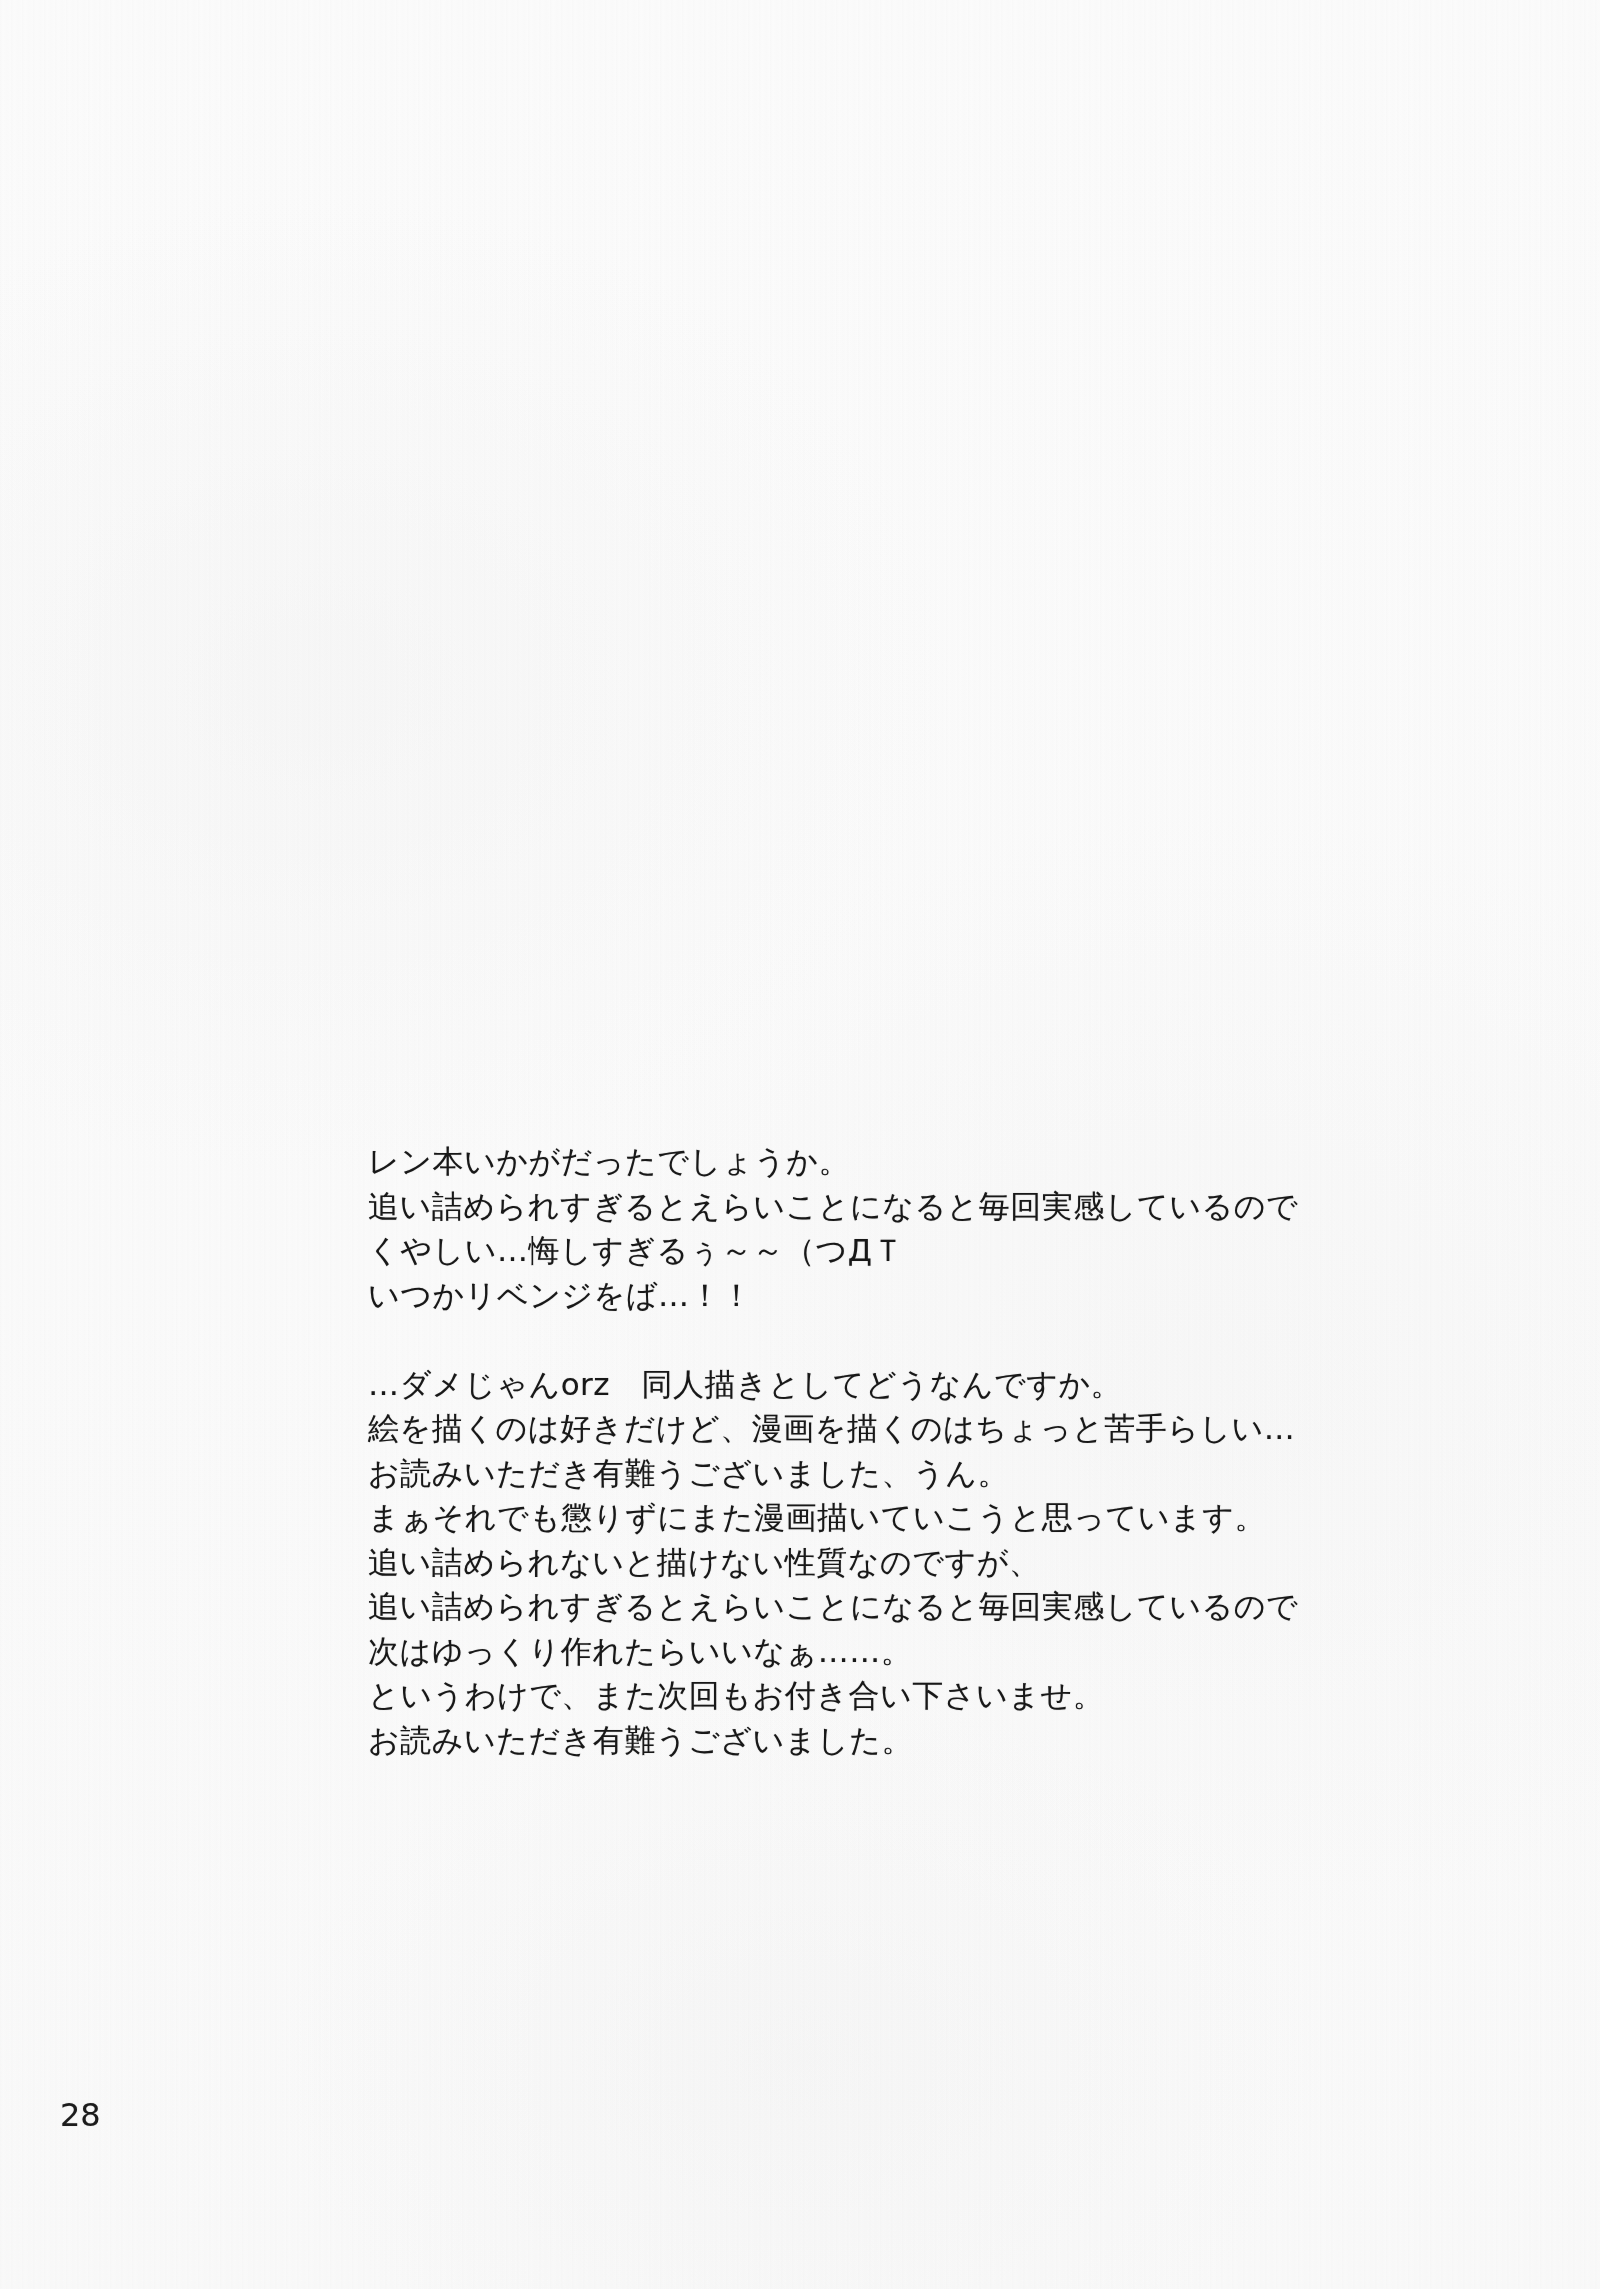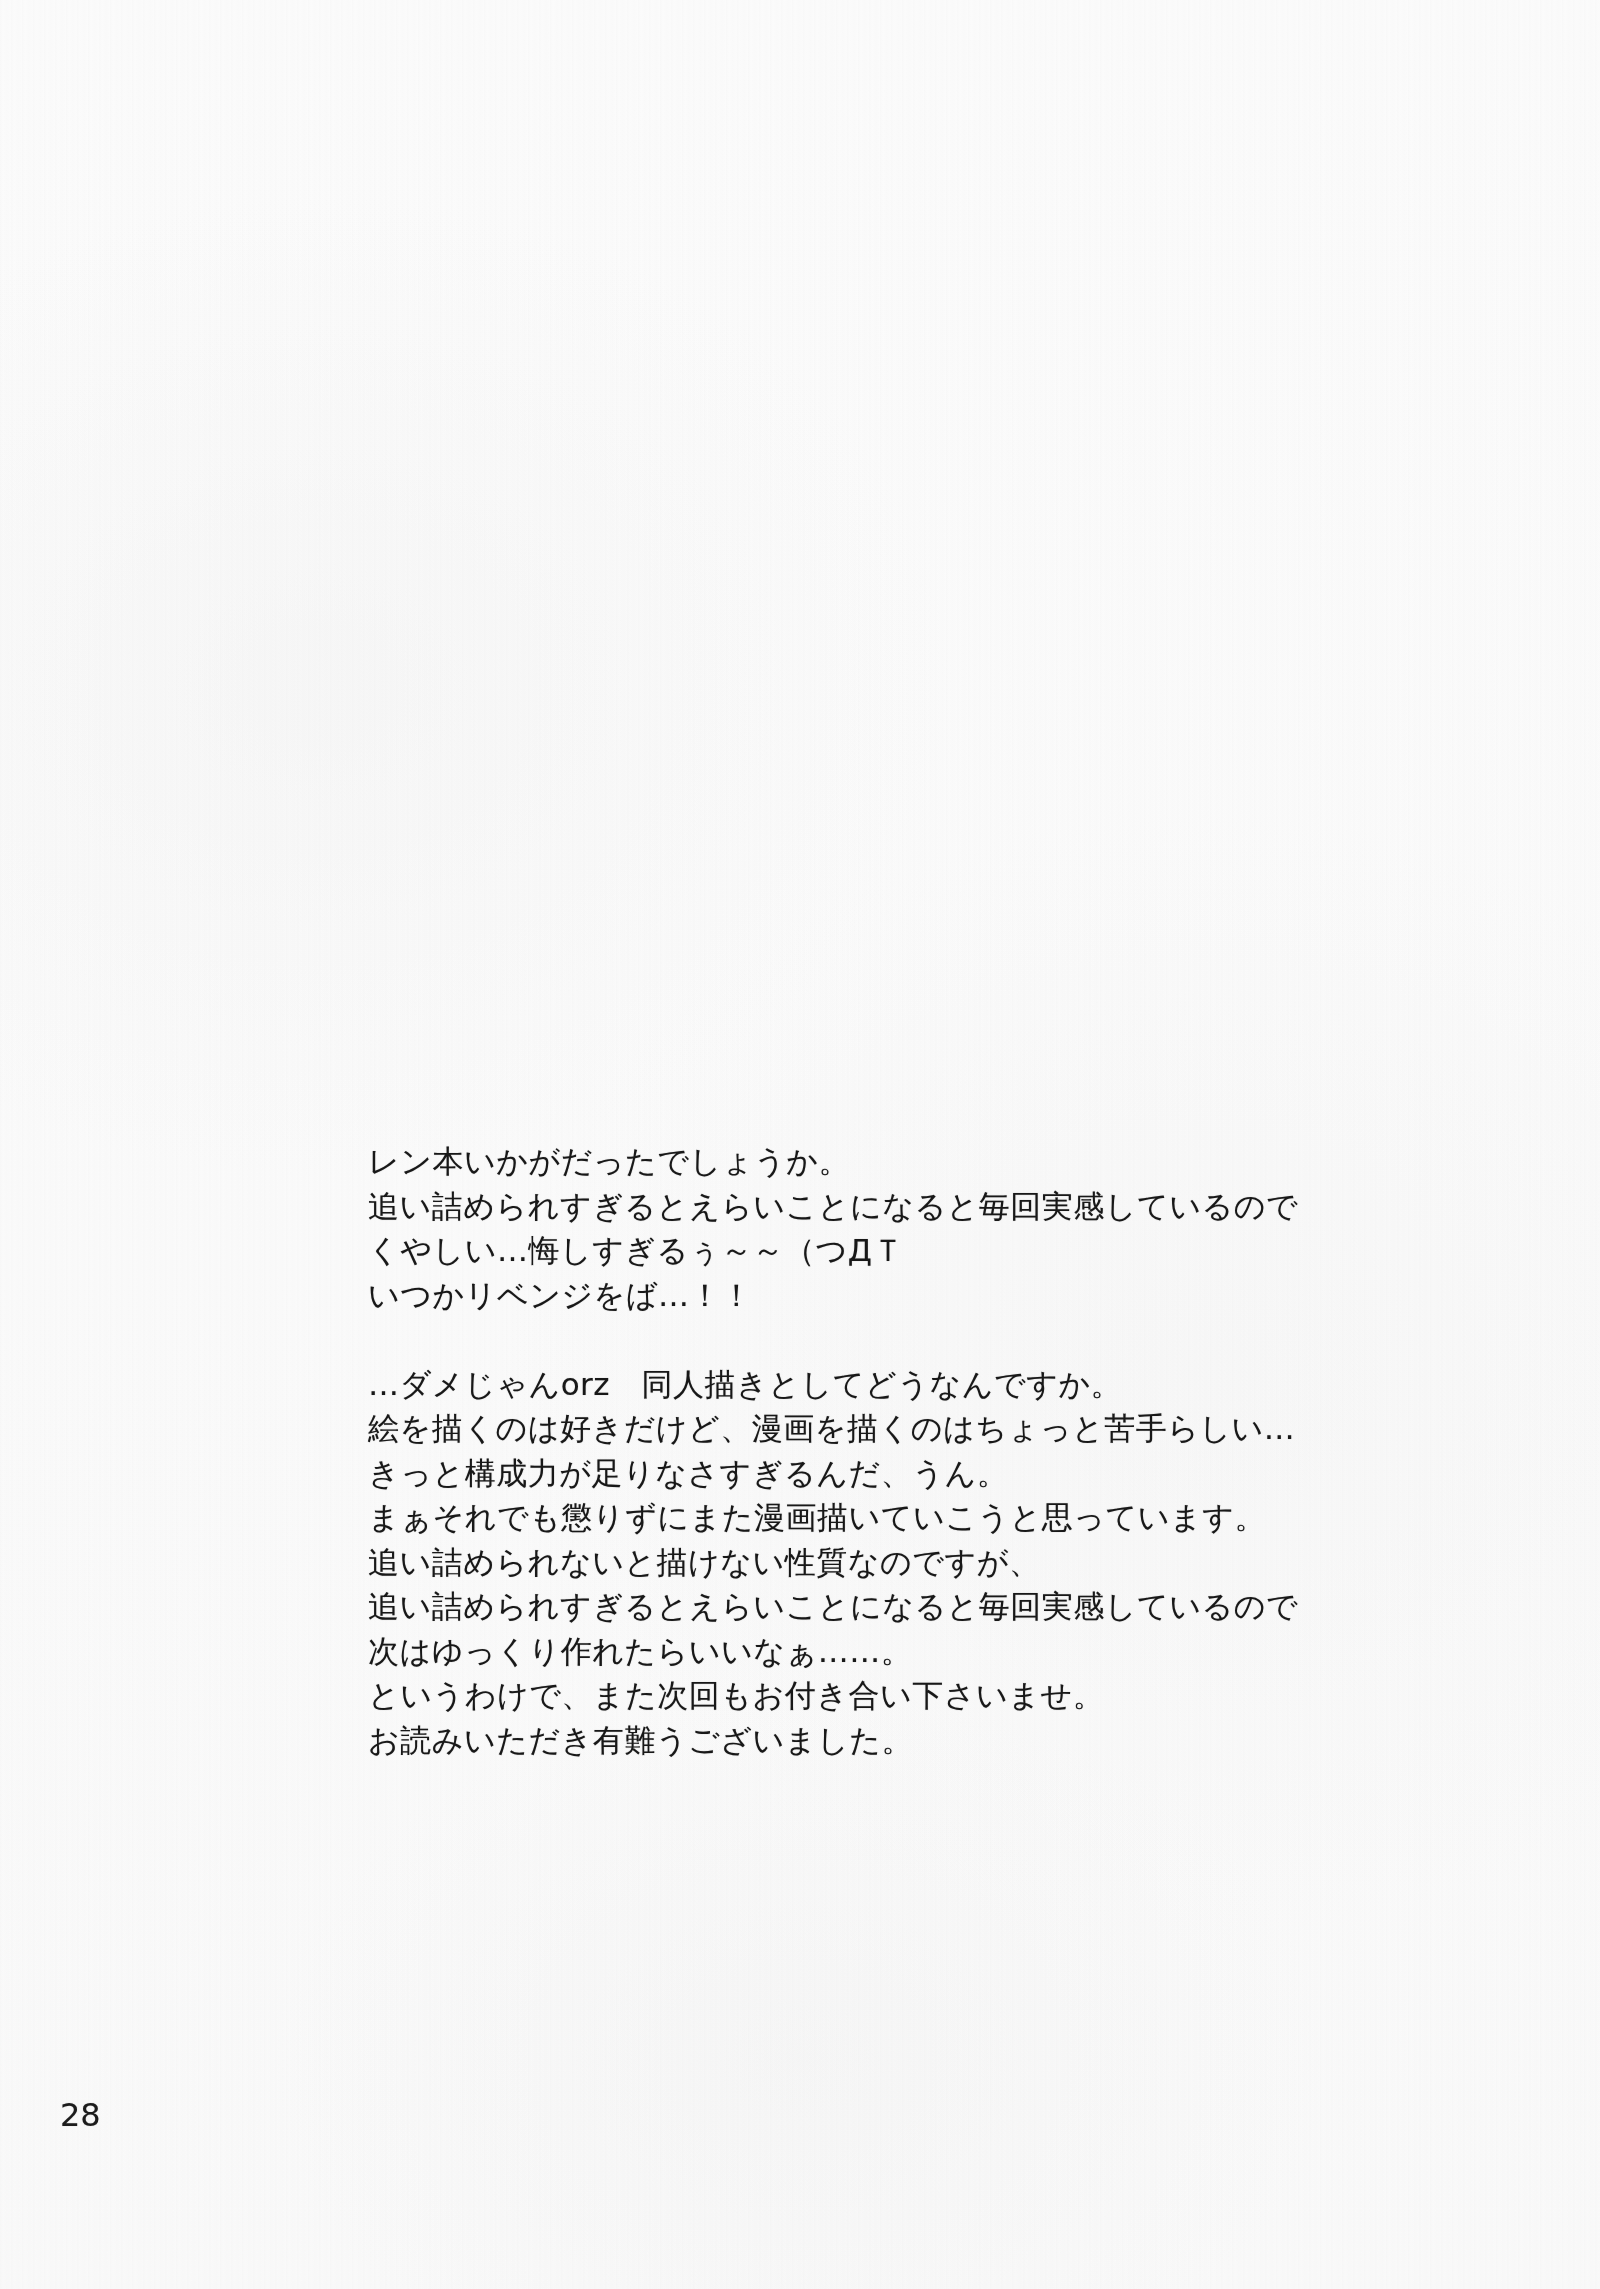--- a/index.html
+++ b/index.html
@@ -72,21 +72,21 @@
       <p class="line">レン本いかがだったでしょうか。</p>
       <p class="line">追い詰められすぎるとえらいことになると毎回実感しているので</p>
       <p class="line">くやしい…悔しすぎるぅ～～（つДＴ</p>
       <p class="line">いつかリベンジをば…！！</p>
     </section>
 
 
     <section class="para">
       <p class="line">…ダメじゃんorz　同人描きとしてどうなんですか。</p>
       <p class="line">絵を描くのは好きだけど、漫画を描くのはちょっと苦手らしい…</p>
-      <p class="line">きっと構成力が足りなさすぎるんだ、うん。</p>
+      <p class="line">お読みいただき有難うございました、うん。</p>
       <p class="line">まぁそれでも懲りずにまた漫画描いていこうと思っています。</p>
       <p class="line">追い詰められないと描けない性質なのですが、</p>
       <p class="line">追い詰められすぎるとえらいことになると毎回実感しているので</p>
       <p class="line">次はゆっくり作れたらいいなぁ……。</p>
       <p class="line">というわけで、また次回もお付き合い下さいませ。</p>
       <p class="line">お読みいただき有難うございました。</p>
     </section>
   </main>
 
   <div class="page-number">28</div>

